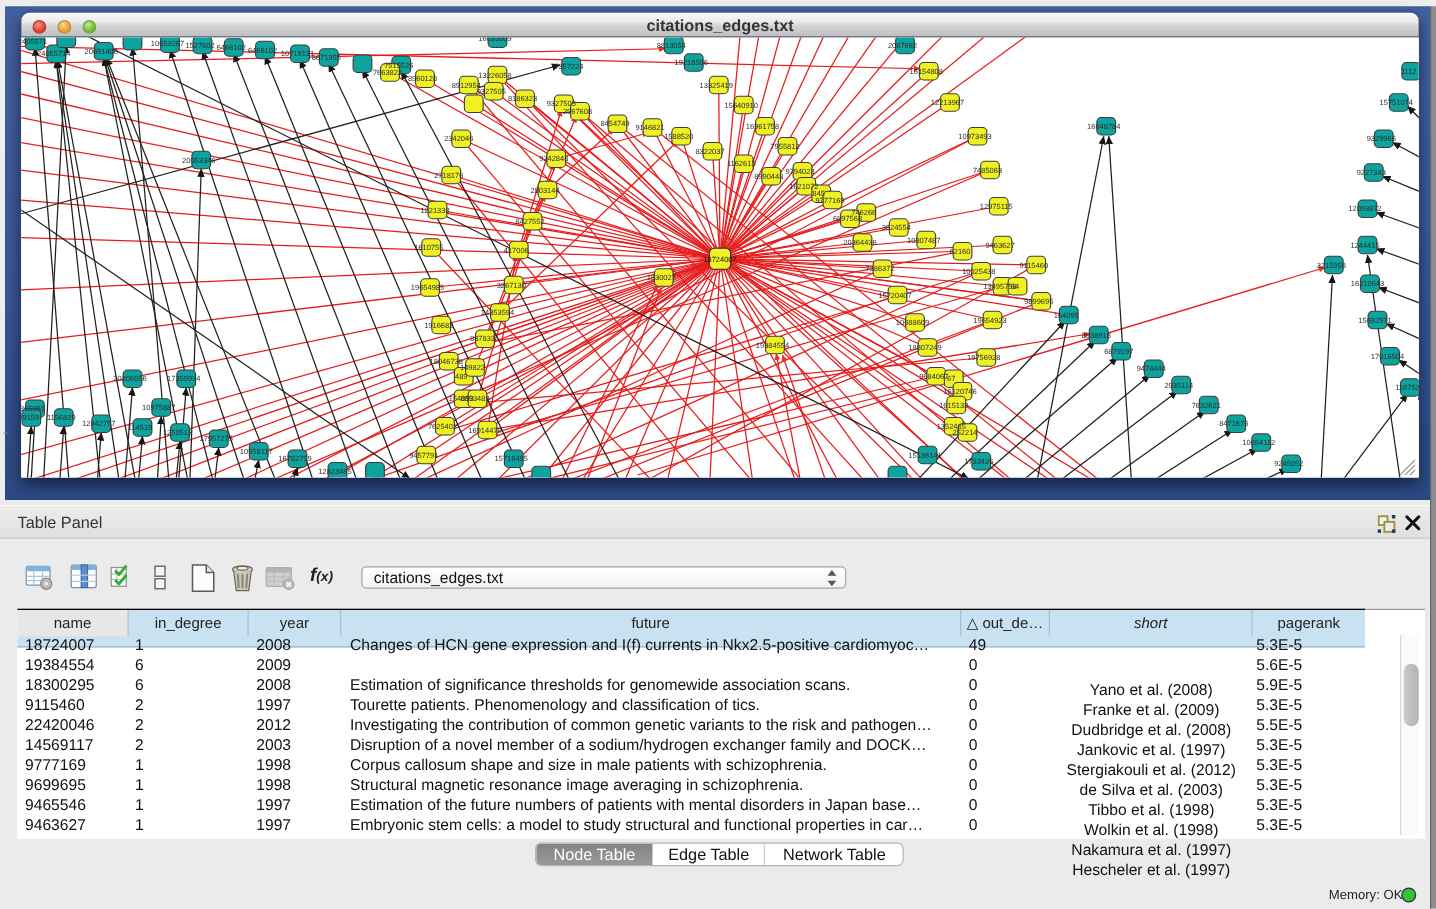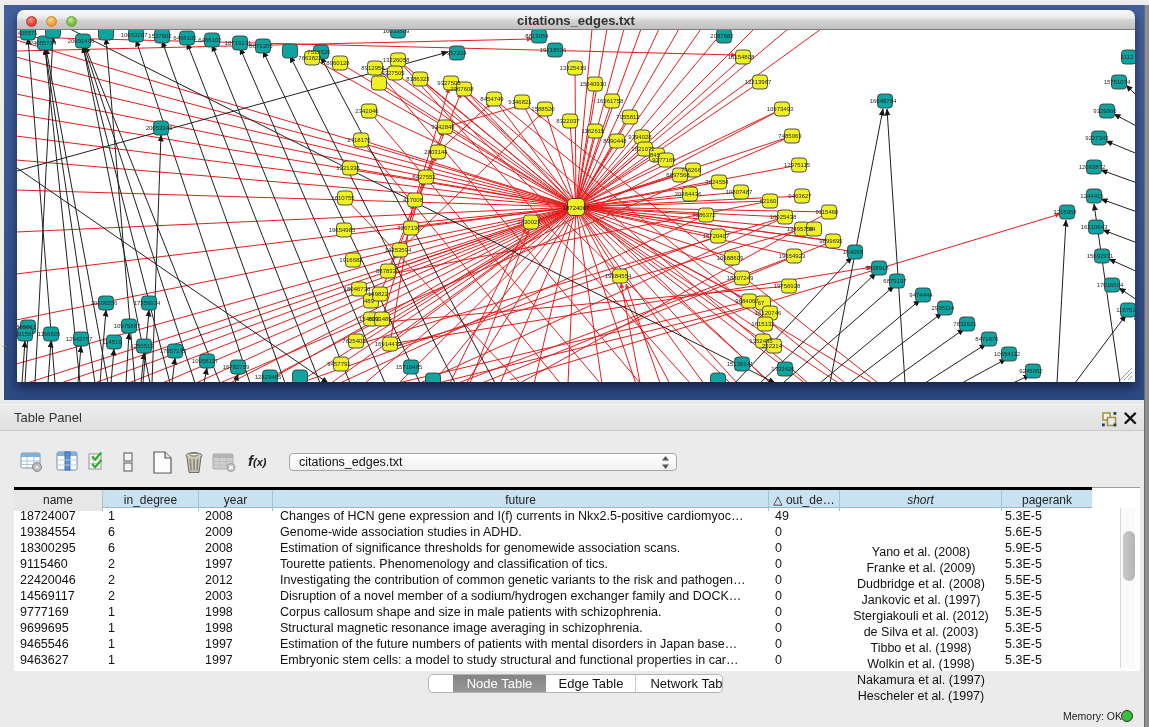--- a/index.html
+++ b/index.html
@@ -26,22 +26,22 @@
 #graph { position:absolute; left:0; top:20px; width:1118px; height:352px; background:#fff; }
 
 #panel { left:0; top:400px; width:1144px; height:327px; background:#ebebeb; }
 #ptitle { position:absolute; left:0; top:4px; width:100%; height:27px;
   background:linear-gradient(180deg,#ececec,#e0e0e0); border-top:1px solid #f7f7f7;
   border-bottom:1px solid #c9c9c9; }
 #ptitle span { position:absolute; left:14px; top:5px; font-size:13px; color:#333; }
 
 #tbl { position:absolute; left:14px; top:487px; width:1126px; height:184px;
   background:#fff; border-top:1px solid #9d9d9d; border-left:1px solid #fff; }
-#thead { position:absolute; left:14px; top:487px; width:1078px; height:21px;
-  background:#c9e2f2; border-top:3px solid #000000; border-bottom:1px solid #9ab8cb; }
+#thead { position:absolute; left:14px; top:487px; width:1078px; height:31px;
+  background:#c9e2f2; border-top:1px solid #000000; border-bottom:1px solid #9ab8cb; }
 .th { position:absolute; top:0; height:21px; font-size:12px; color:#222;
   text-align:center; line-height:20px; border-right:1px solid #9fc4da; }
 #th-name { left:0; width:89px; background:#e7e7e7; border-right:1px solid #bdbdbd; }
 #th-ind  { left:89px; width:96px; }
 #th-year { left:185px; width:74px; }
 #th-title{ left:259px; width:496px; }
 #th-out  { left:755px; width:71px; }
 #th-short{ left:826px; width:162px;font-style:italic; }
 #th-pr   { left:988px; width:90px; border-right:none; }
 .trow { position:absolute; left:14px; width:1100px; height:16px; font-size:12.5px;
@@ -56,21 +56,21 @@
 .c-pr   { left:991px; }
 
 #sbar { position:absolute; left:1120px; top:508px; width:15px; height:160px; background:#fafafa;
   border-left:1px solid #d8d8d8; }
 #sthumb { position:absolute; left:1.5px; top:23px; width:12px; height:50px;
   background:linear-gradient(90deg,#c9c9c9,#b4b4b4); border-radius:6px; }
 
 #tabs { position:absolute; left:428px; top:674px; width:295px; height:19px;
   background:#fff; border:1px solid #b4b4b4; border-radius:5px; font-size:13px;
   line-height:17px; text-align:center; overflow:hidden; }
-.tab { position:absolute; top:0; height:19px; color:#111;margin-left:24px; }
+.tab { position:absolute; top:0; height:19px; color:#111; }
 #tab1 { left:0; width:93px; background:linear-gradient(180deg,#848484,#9b9b9b); color:#fff; }
 #tab2 { left:94px; width:89px; border-right:1px solid #ccc; }
 #tab3 { left:182px; width:113px; }
 
 #mem { position:absolute; left:1063px; top:710px; font-size:10.5px; color:#222; }
 #memdot { position:absolute; left:1121px; top:710px; width:12px; height:12px; border-radius:50%;
   background:#35c13c; border:1px solid #2c2c2c; }
 .ticon { position:absolute; top:451px; }
 </style></head>
 <body>
@@ -654,21 +654,20 @@
     <span class="c-year">2008</span>
     <span class="c-title">Changes of HCN gene expression and I(f) currents in Nkx2.5-positive cardiomyoc…</span>
     <span class="c-out">49</span>
     <span class="c-short">Yano et al. (2008)</span>
     <span class="c-pr">5.3E-5</span>
   </div>
 <div class="trow" style="top:524px">
     <span class="c-name">19384554</span>
     <span class="c-ind">6</span>
     <span class="c-year">2009</span>
-    <span class="c-title">Genome-wide association studies in ADHD.</span>
     <span class="c-out">0</span>
     <span class="c-short">Franke et al. (2009)</span>
     <span class="c-pr">5.6E-5</span>
   </div>
 <div class="trow" style="top:540px">
     <span class="c-name">18300295</span>
     <span class="c-ind">6</span>
     <span class="c-year">2008</span>
     <span class="c-title">Estimation of significance thresholds for genomewide association scans.</span>
     <span class="c-out">0</span>

